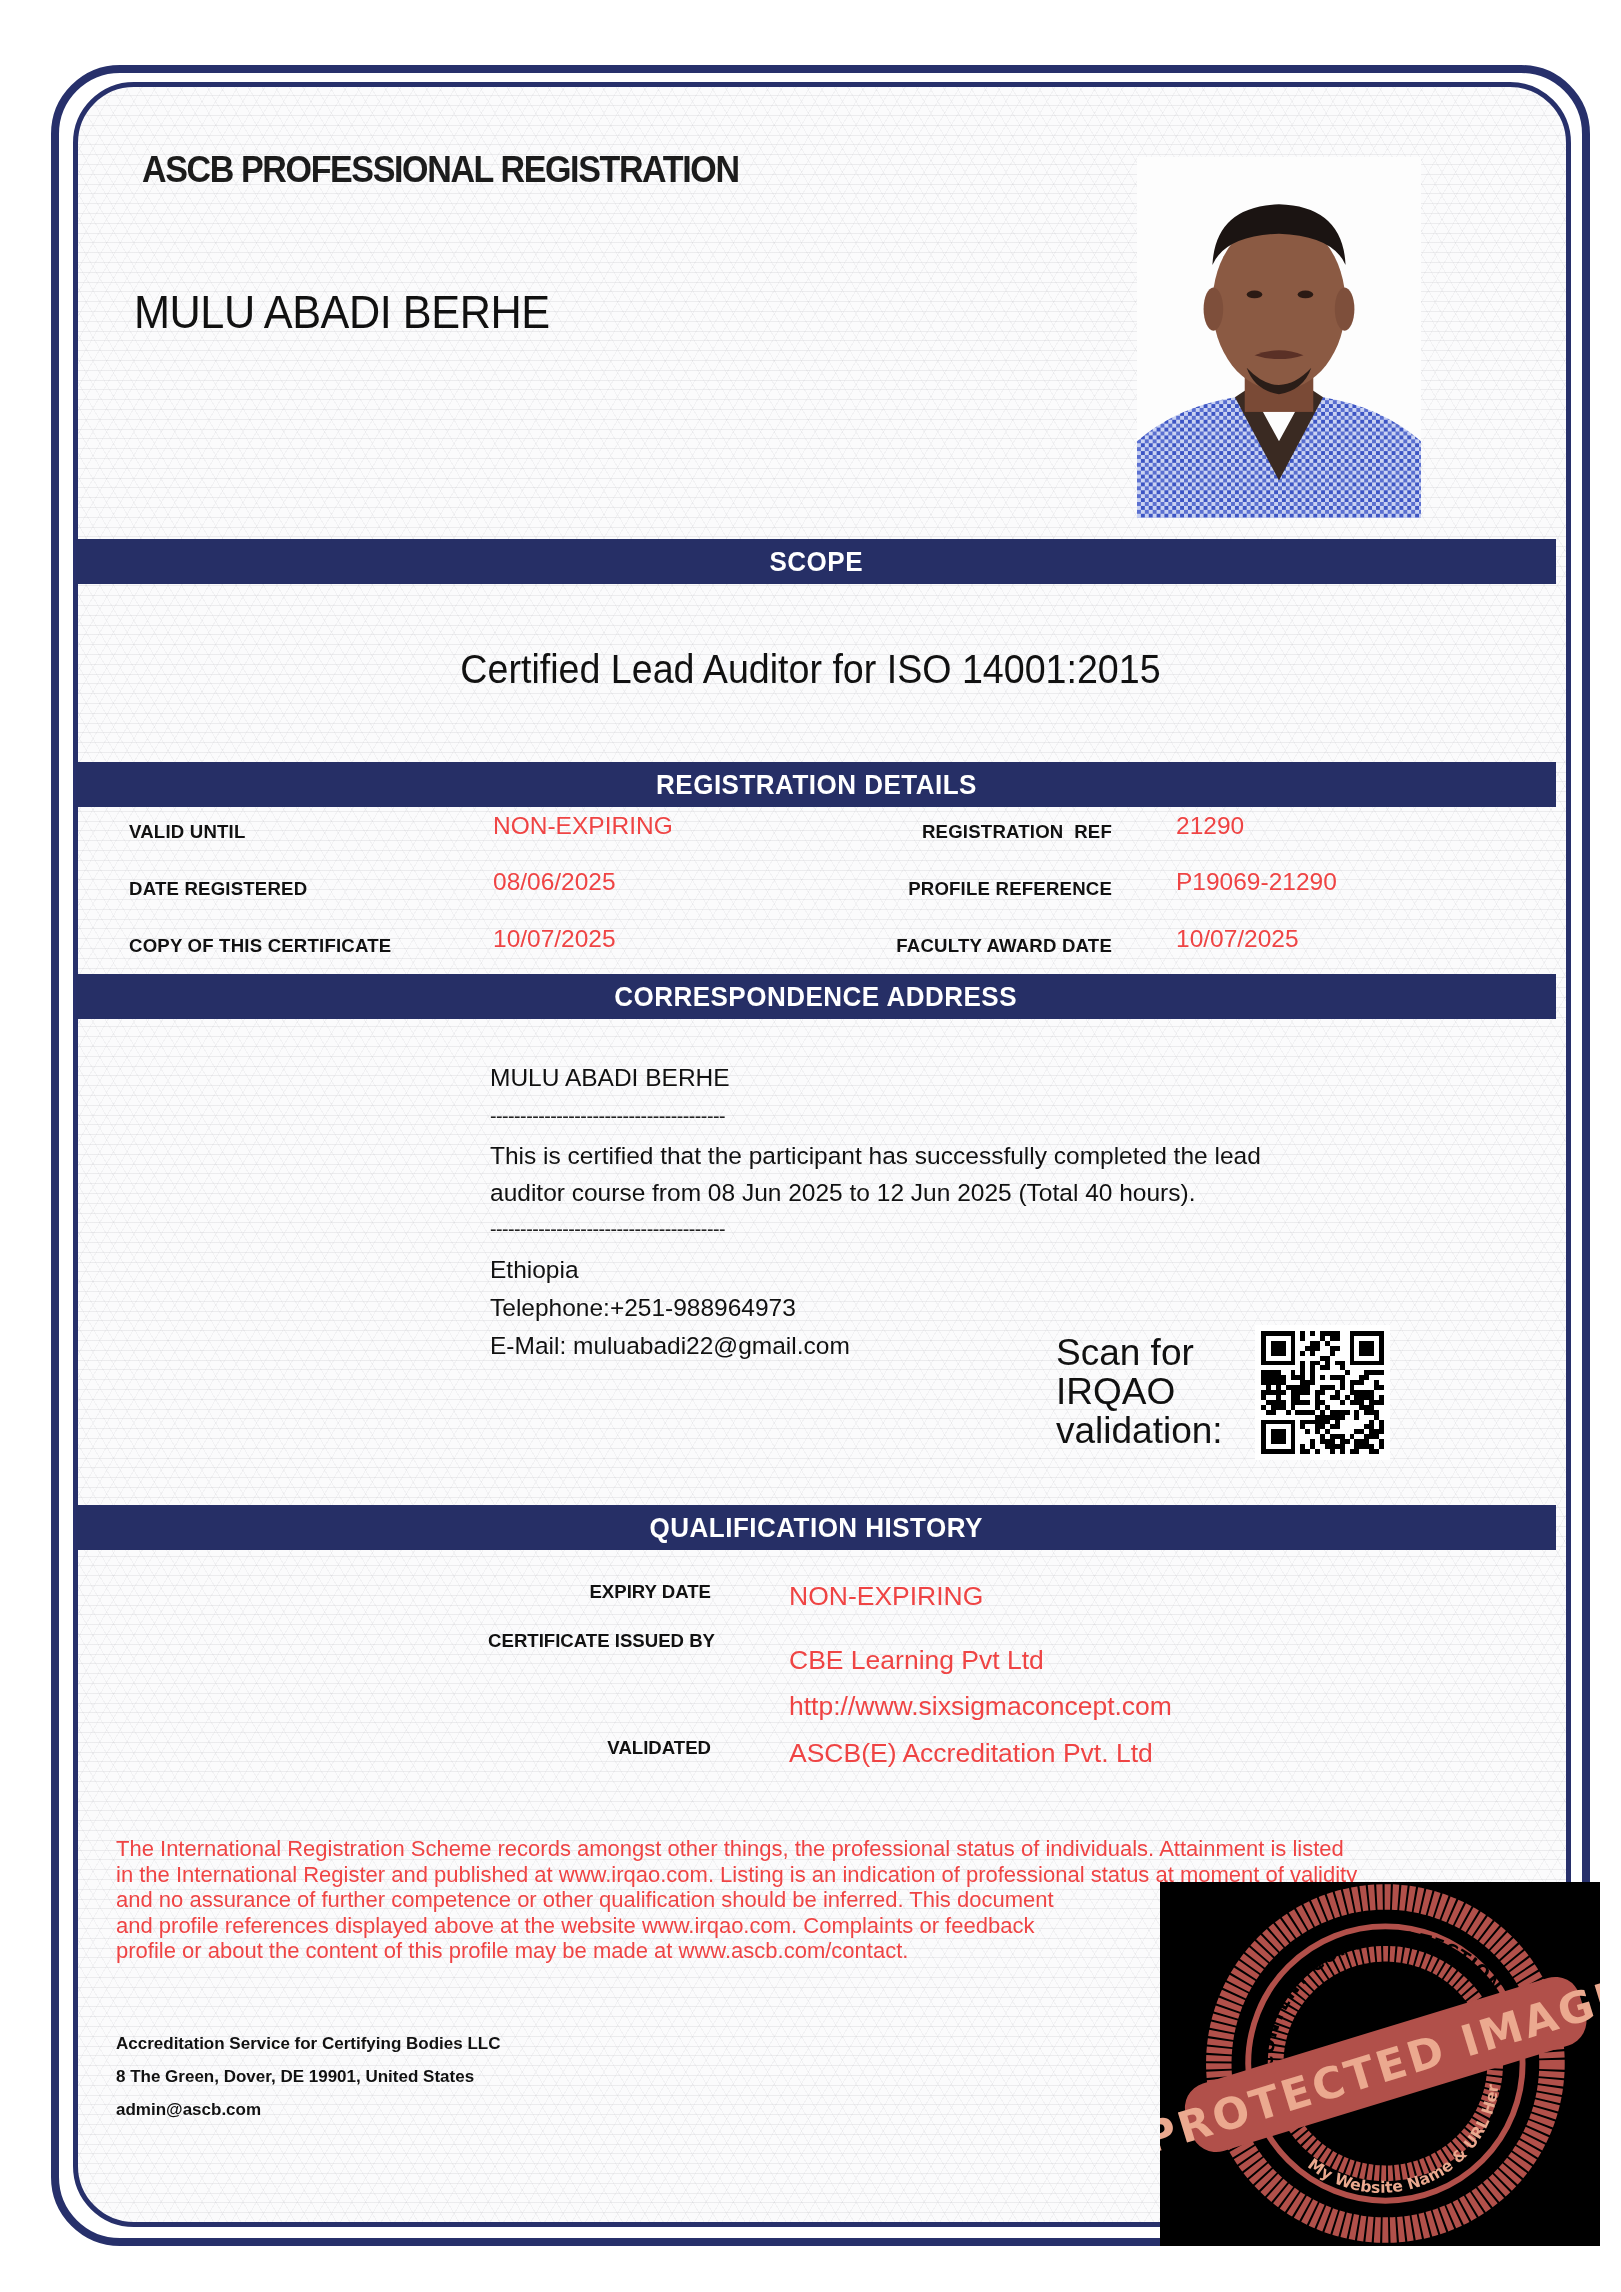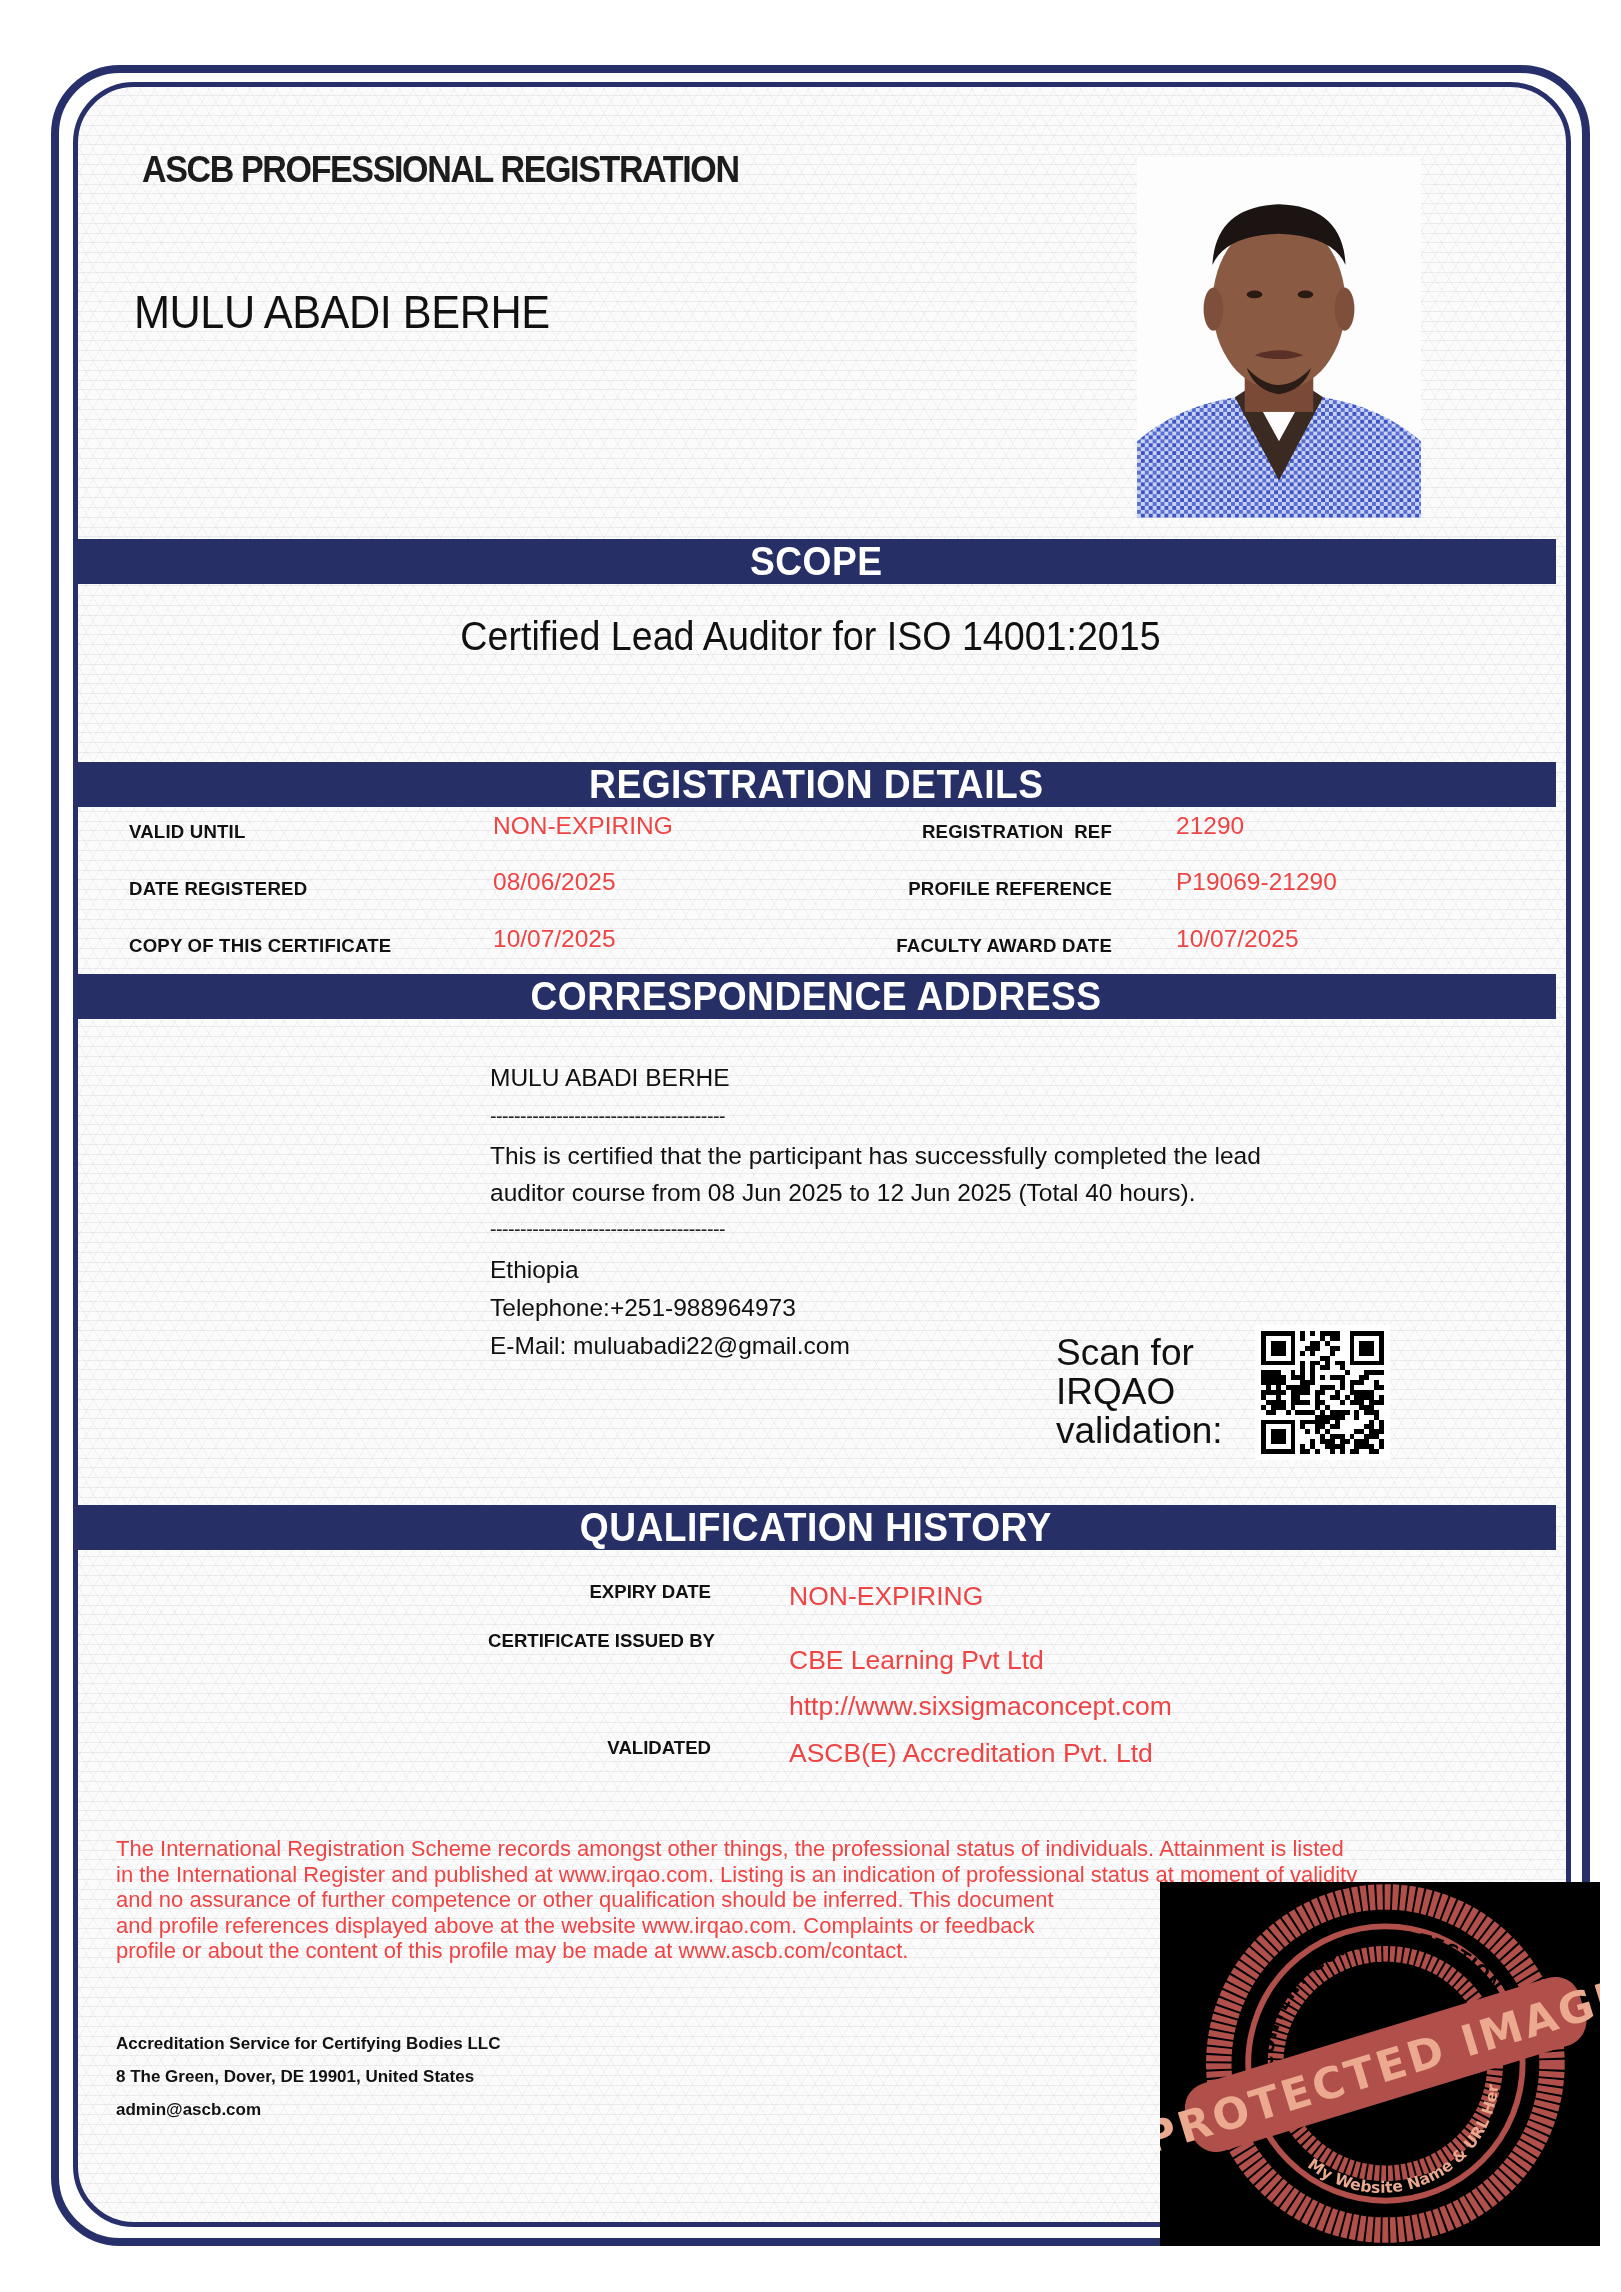--- a/index.html
+++ b/index.html
@@ -21,25 +21,25 @@
   .abs { position: absolute; }
 
   .org-title { left: 142px; top: 149px; font-size: 37px; font-weight: bold; letter-spacing: -1.5px;
     color: #1c1c1c; transform: scaleX(0.92); transform-origin: left; }
   .person-name { left: 134px; top: 284px; font-size: 47px; letter-spacing: -0.5px; color: #111;
     transform: scaleX(0.92); transform-origin: left; }
 
   .photo { left: 1137px; top: 157px; width: 284px; height: 361px; background: #fff; overflow: hidden; }
 
   .band { position: absolute; left: 76px; width: 1480px; height: 45px; background: #262f66;
-    color: #fff; font-weight: bold; font-size: 40px; text-align: center; line-height: 45px;
+    color: #fff; font-weight: bold; font-size: 28px; text-align: center; line-height: 45px;
     letter-spacing: 0.5px; }
   .band span { display: inline-block; transform: scaleX(0.93); }
 
-  .scope-text { left: 0; width: 1621px; top: 614px; text-align: center; font-size: 40px; color: #111; }
+  .scope-text { left: 0; width: 1621px; top: 647px; text-align: center; font-size: 40px; color: #111; }
   .scope-text span { display: inline-block; transform: scaleX(0.94); }
 
   .lbl { font-size: 18.6px; font-weight: bold; color: #111; letter-spacing: 0.2px; }
   .val { font-size: 24.5px; color: #ef4444; }
 
   .rlabel { width: 294px; text-align: right; }
 
   .addr { left: 490px; font-size: 24.5px; color: #111; }
   .dash { left: 490px; font-size: 19.6px; color: #222; letter-spacing: -0.5px; }
 

